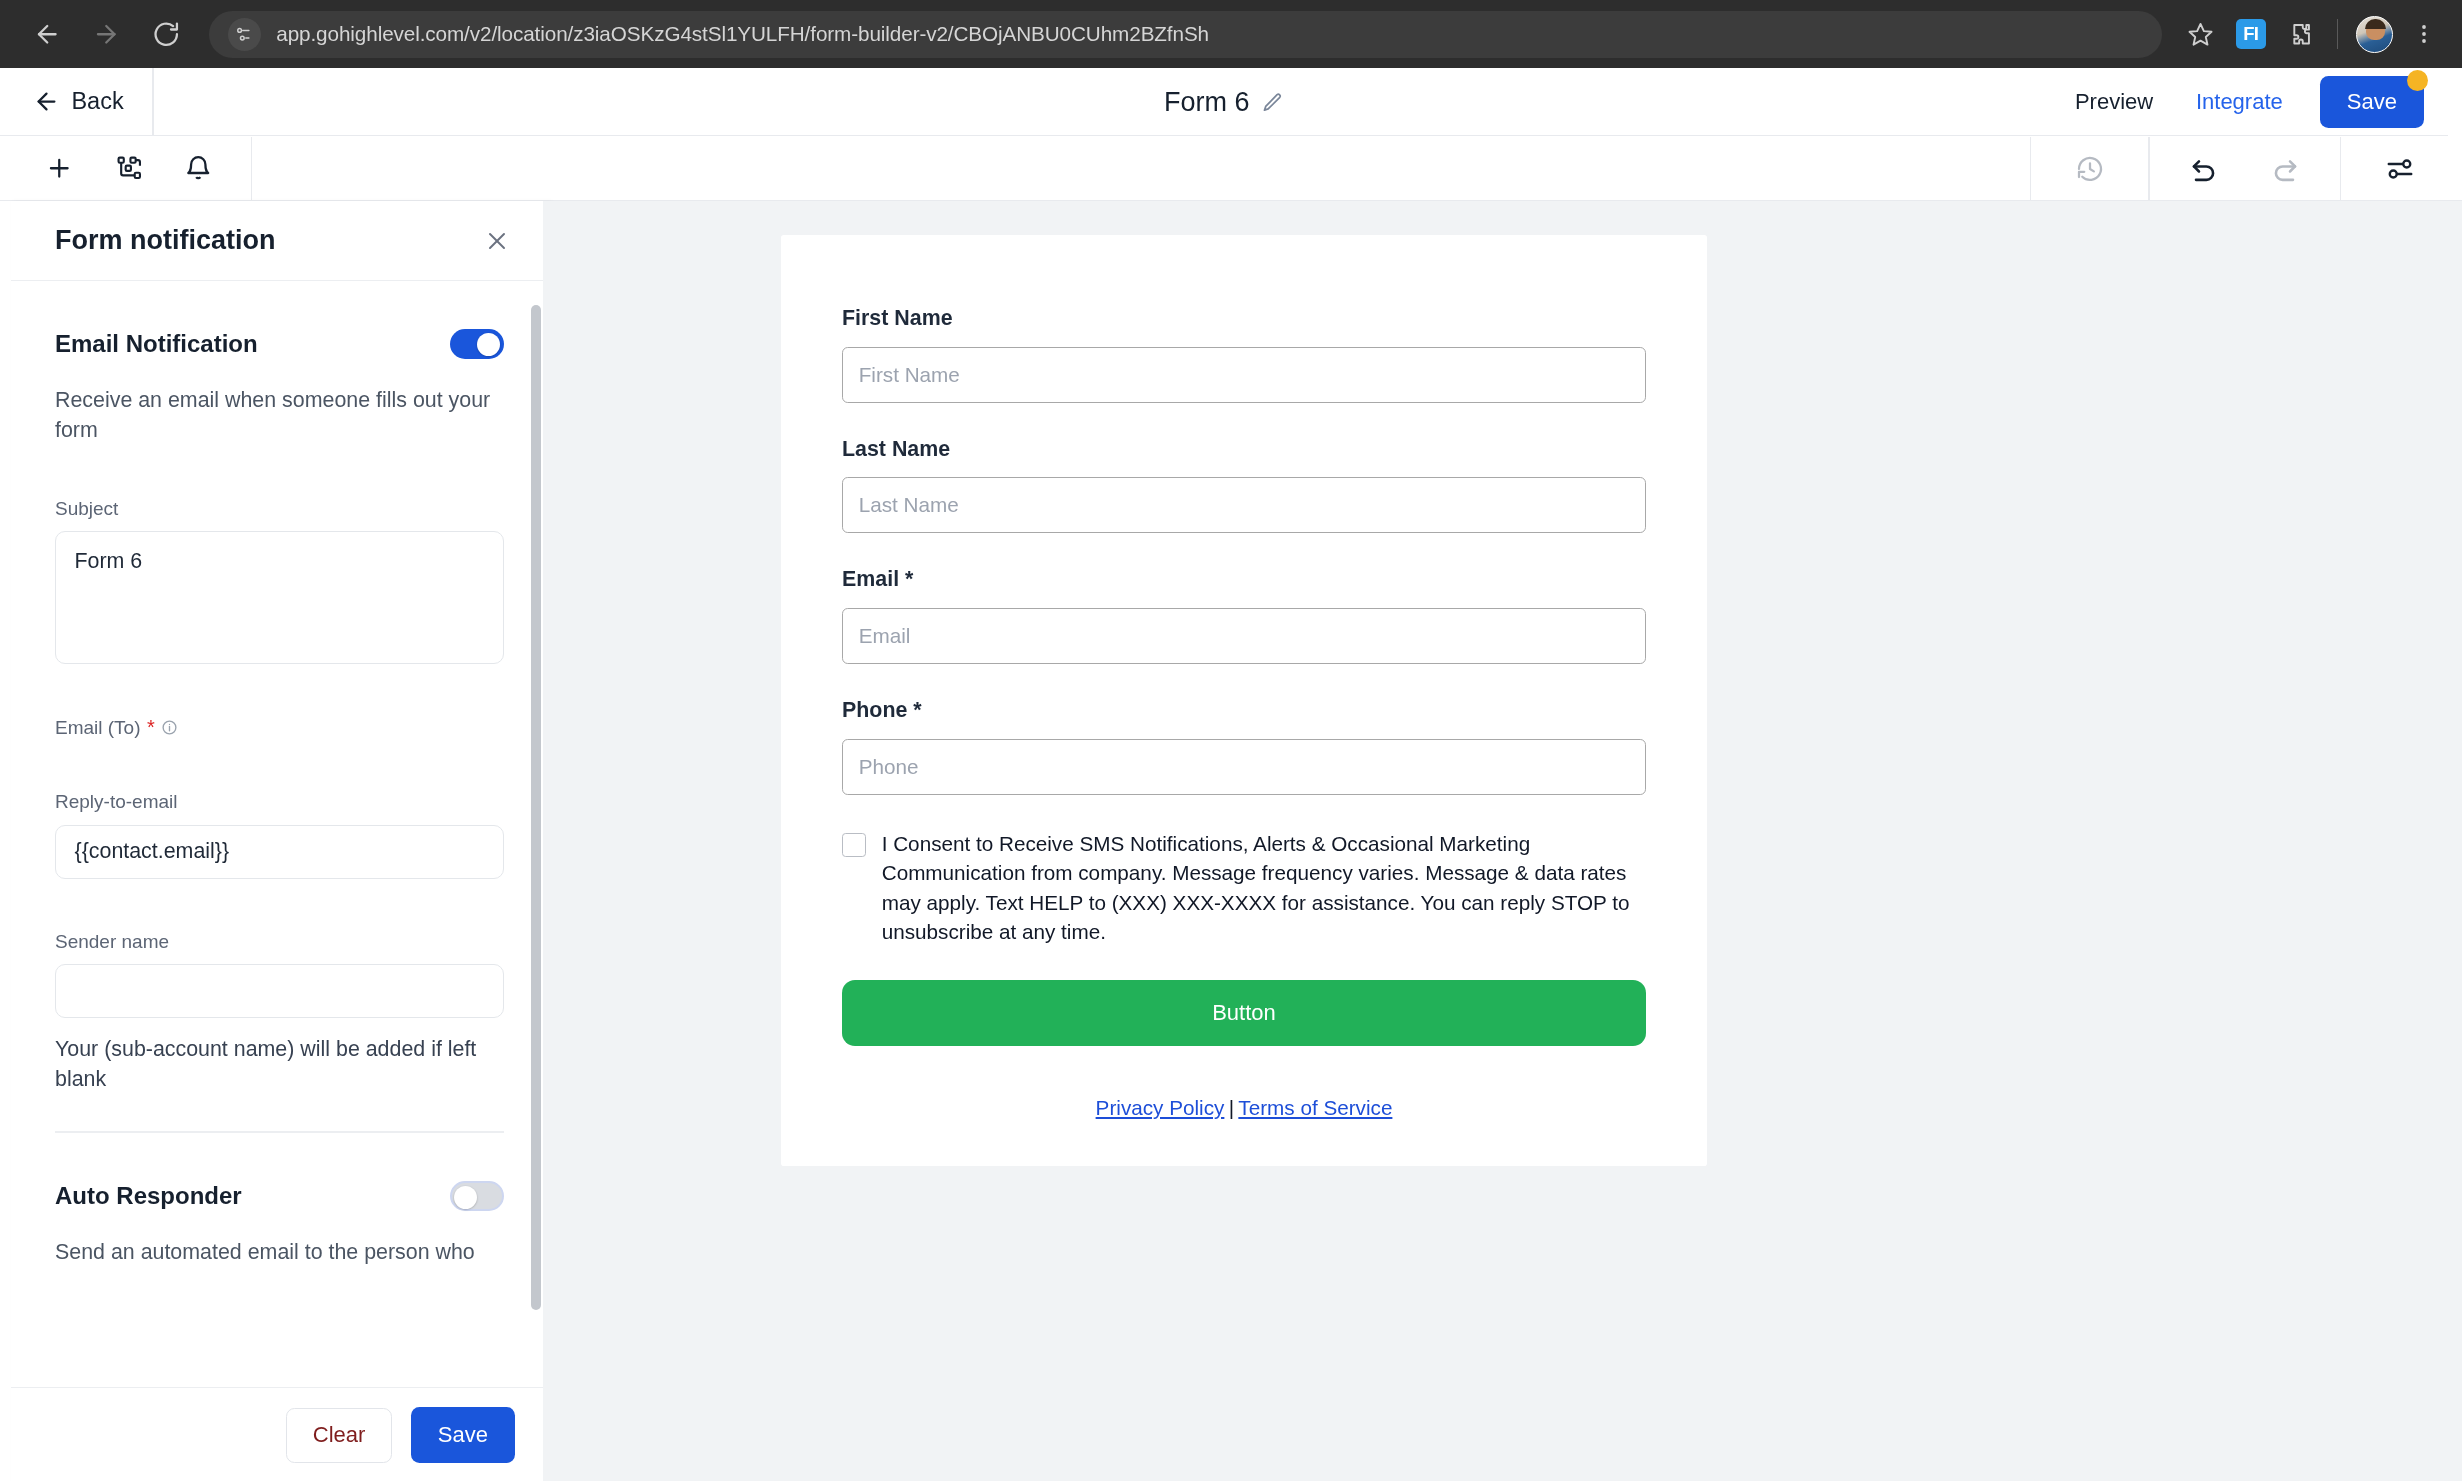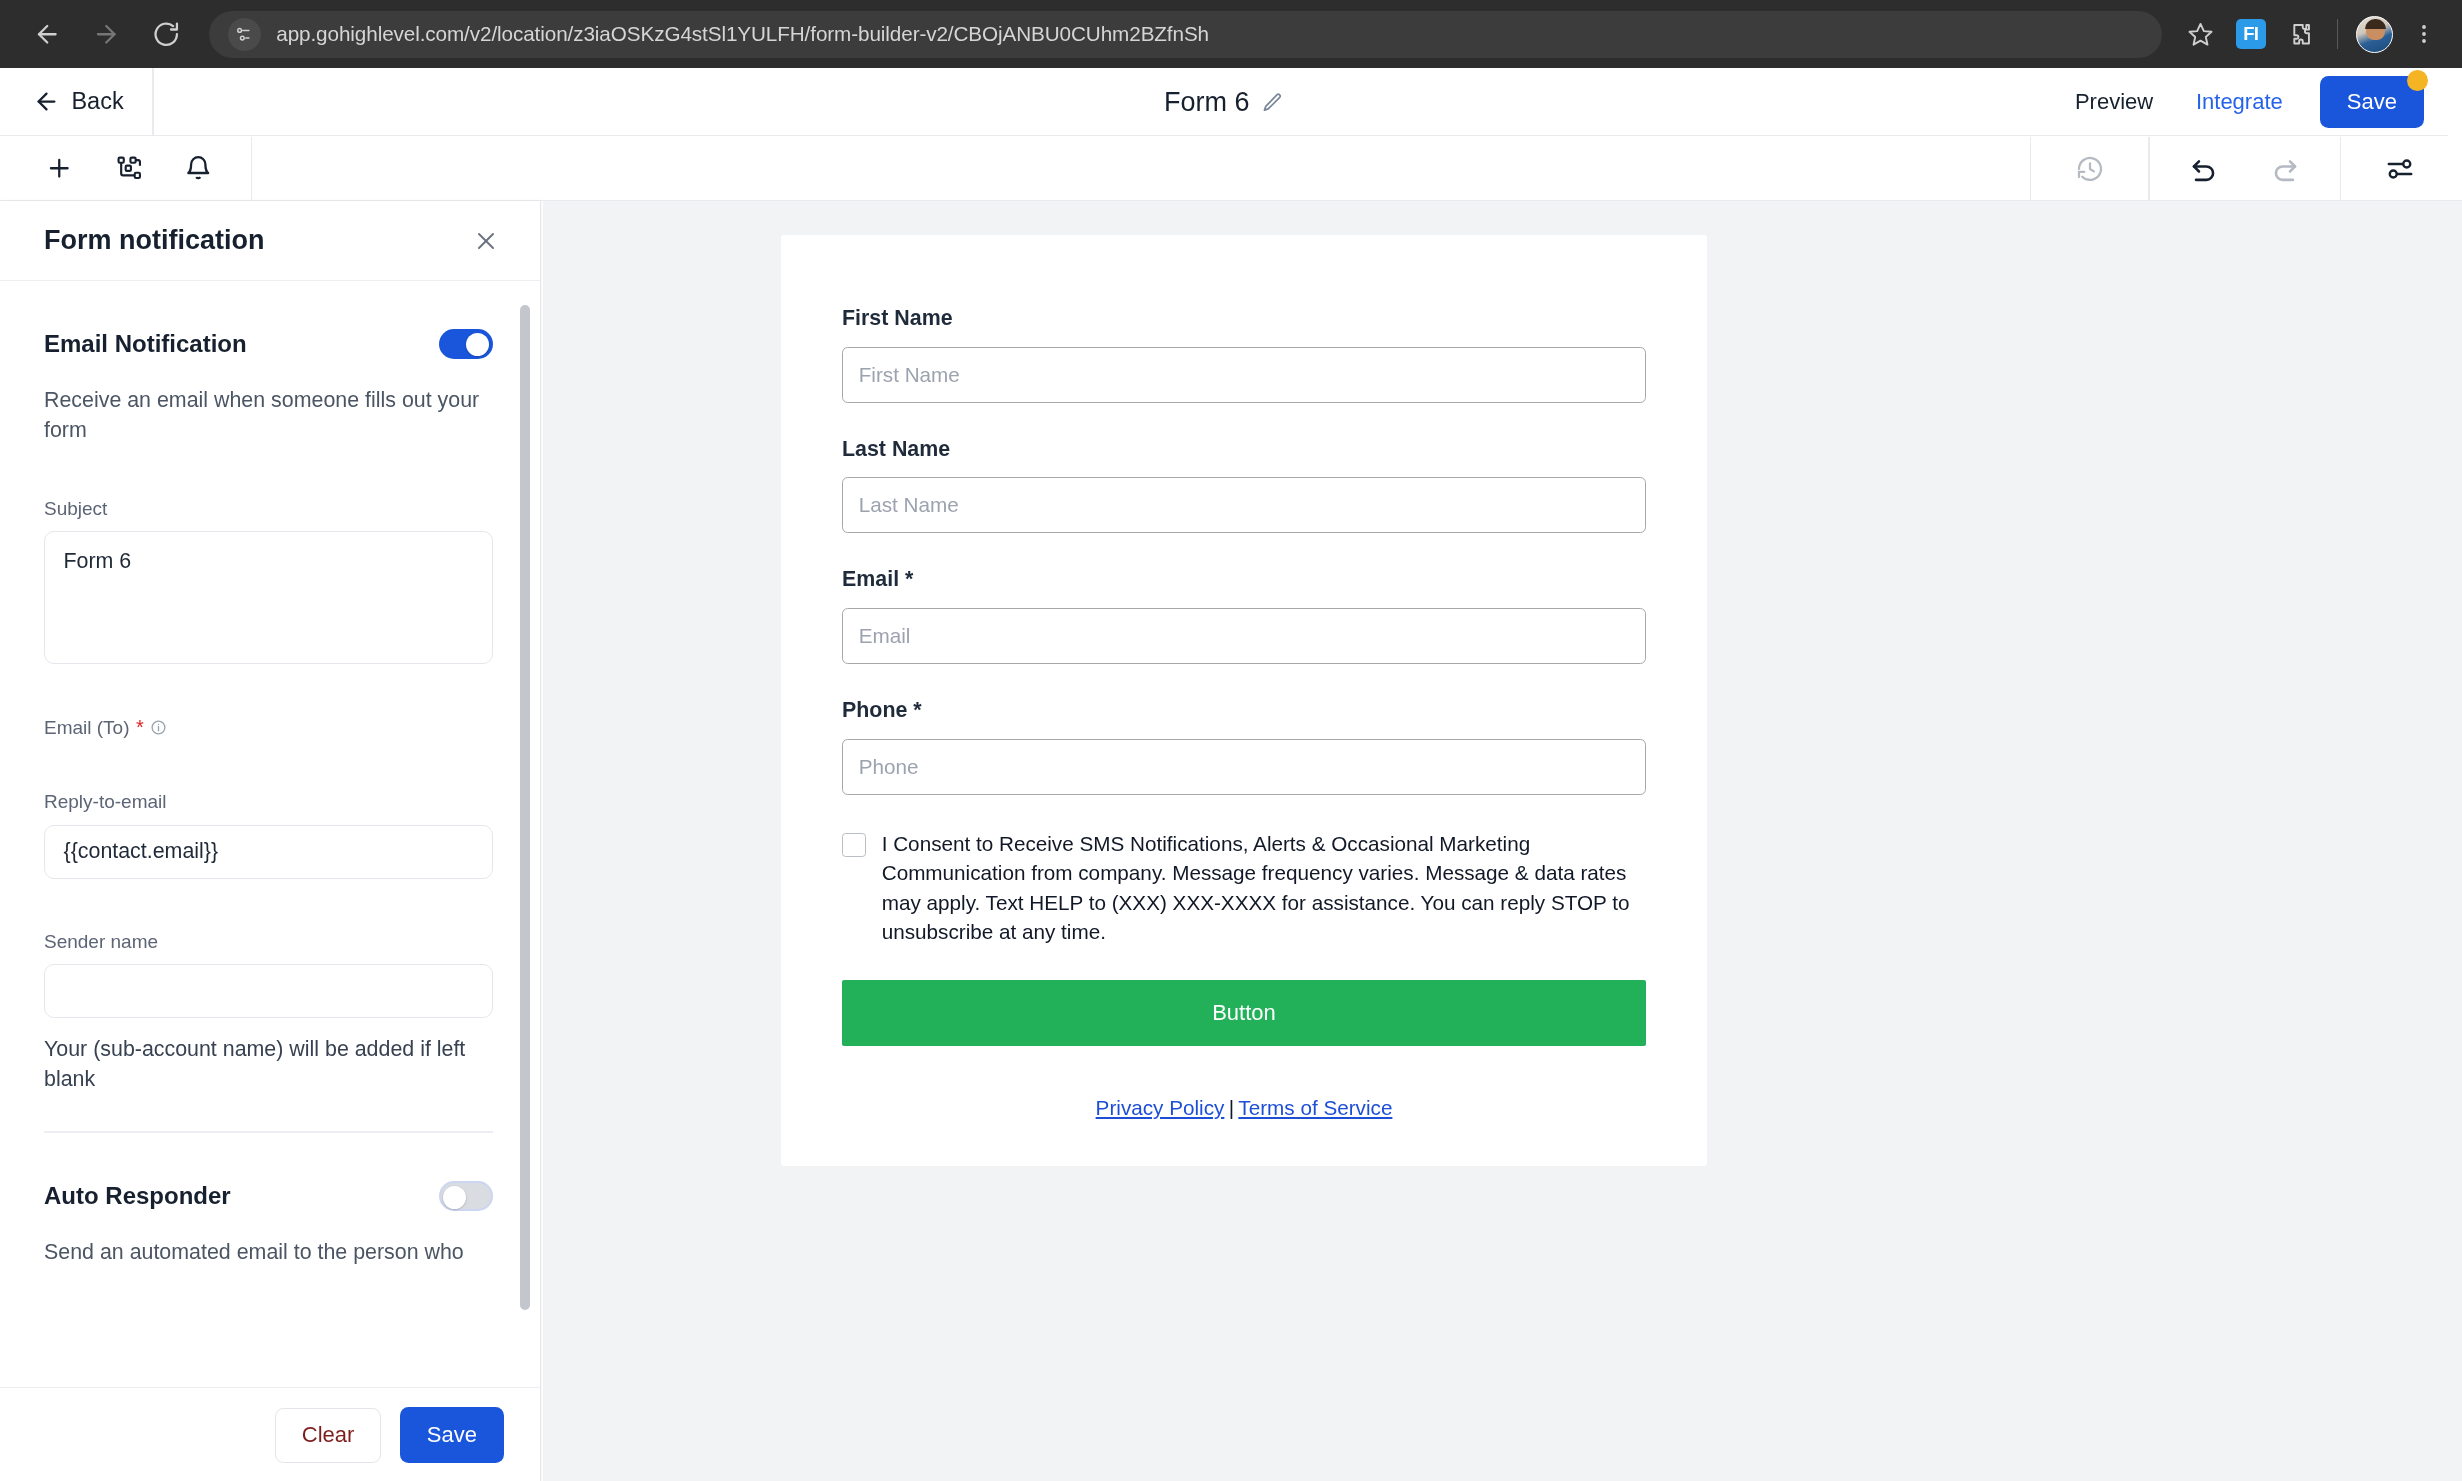--- a/index.html
+++ b/index.html
@@ -167,21 +167,21 @@
   .tool-div { width: 1.4px; height: 64px; background: #e8eaee; }
   #history-group, #undo-group, #settings-group {
     display: flex; align-items: center; height: 100%;
   }
   #history-group { padding: 0 33px; }
   #undo-group { padding: 0 28.5px; gap: 31px; }
   #settings-group { padding: 0 37px 0 33px; }
 
   
   #left-panel {
-    position: absolute; left: 0; top: 201px;
+    position: absolute; left: 11px; top: 201px;
     width: 541px; height: 1281px;
     background: #ffffff;
     border-right: 1.4px solid #e2e5ea;
     display: flex; flex-direction: column;
     box-shadow: 1.4px 0 4.3px rgba(0,0,0,0.04);
   }
   #panel-header {
     height: 80px; flex-shrink: 0;
     display: flex; align-items: center; justify-content: space-between;
     padding: 0 36px 0 44px;
@@ -341,21 +341,21 @@
     width: 24px; height: 24px; flex-shrink: 0;
     border: 1.4px solid #b9bdc4; border-radius: 3.6px;
     background: #fff; margin-top: 4.3px; cursor: pointer;
   }
   #consent-text {
     font-size: 20.7px; color: #111827; line-height: 1.42;
   }
   #submit-button {
     height: 66px;
     background: #22b158; color: #ffffff;
-    border: none; border-radius: 2px;
+    border: none; border-radius: 13px;
     width: 100%;
     font-size: 22px;
     cursor: pointer;
     font-family: "Liberation Sans", sans-serif;
   }
   #legal-links {
     margin-top: 50px;
     text-align: center;
     font-size: 20.7px;
     color: #111827;

